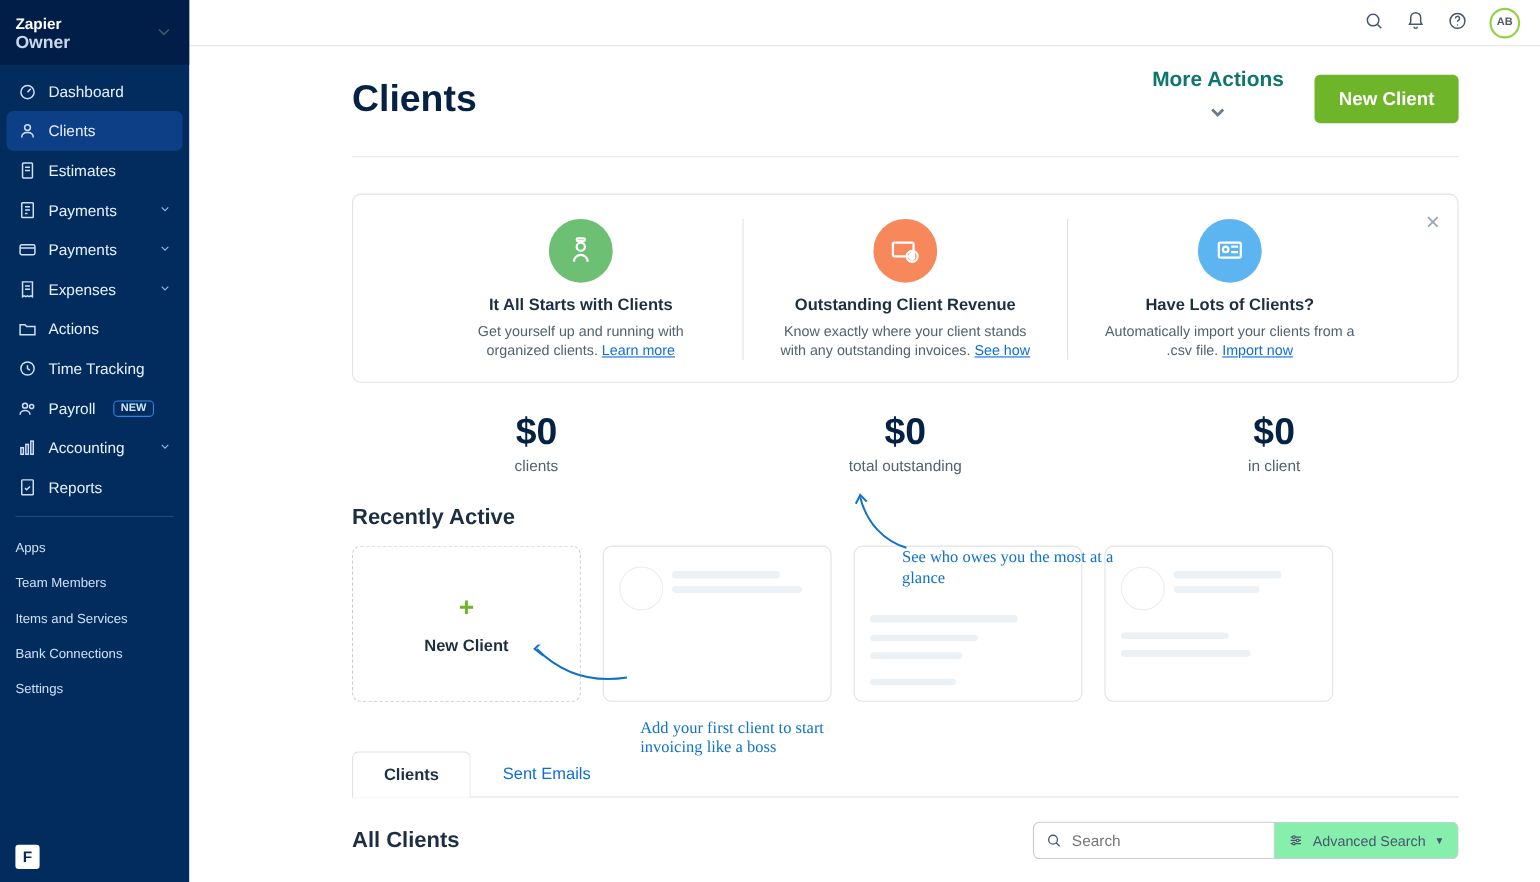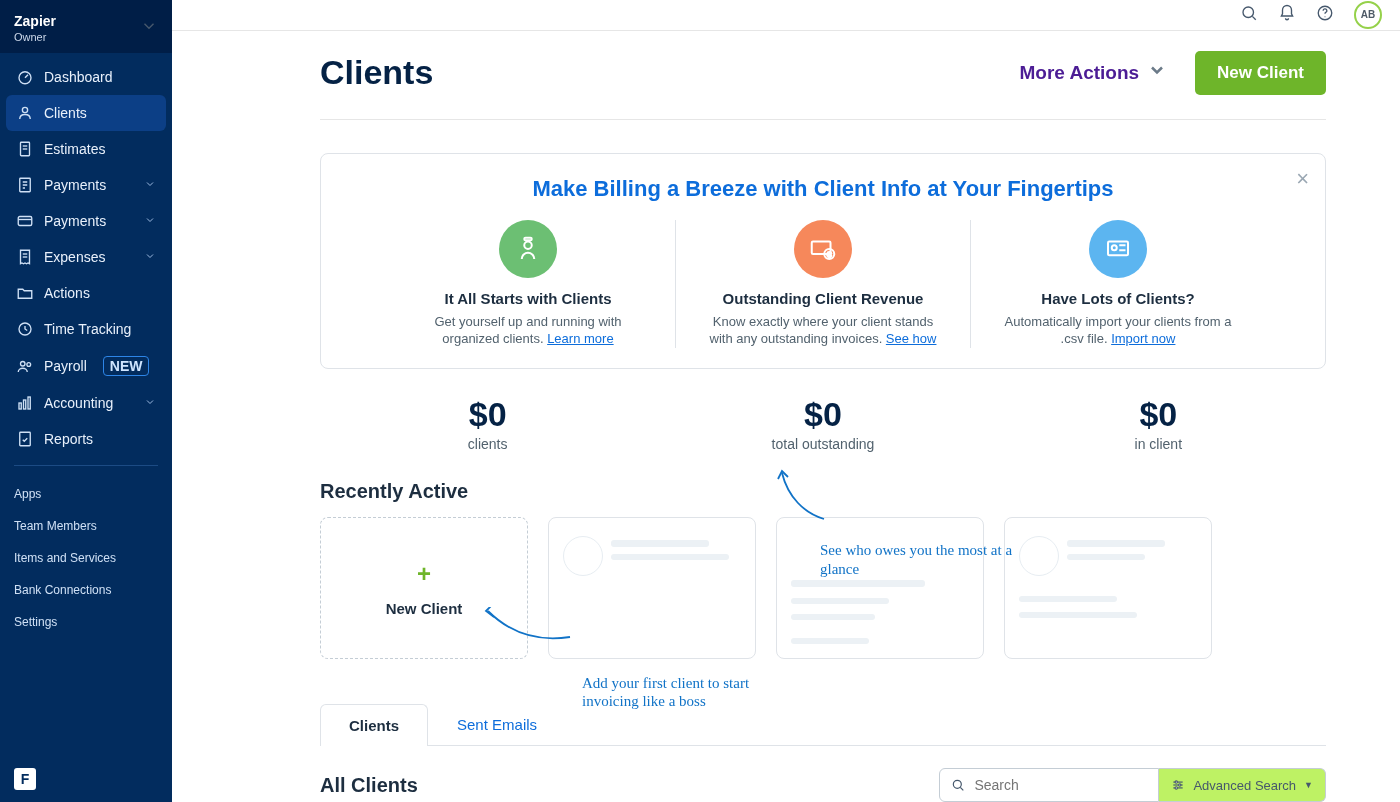--- a/index.html
+++ b/index.html
@@ -39,36 +39,36 @@
   }
   .sidebar-header{
     background:var(--sidebar-bg-dark);
     padding:13px 14px 10px;
     display:flex;
     align-items:center;
     justify-content:space-between;
     cursor:pointer;
   }
   .sidebar-header .company-name{font-size:14px;font-weight:700;}
-  .sidebar-header .company-role{font-size:11px;font-weight:400;color:#cbd8ea;margin-top:2px;}
+  .sidebar-header .company-role{font-size:16px;font-weight:700;color:#cbd8ea;margin-top:2px;}
   .sidebar-header .chevron{font-size:16px;color:#cbd8ea;}
 
   .nav{padding:6px 6px 0;}
   .nav-item{
     display:flex;align-items:center;gap:10px;
     padding:9px 10px;border-radius:6px;cursor:pointer;
     font-size:14px;font-weight:500;color:#e8f0fb;
   }
   .nav-item.active{background:var(--sidebar-active);}
   .nav-item .nav-icon{width:18px;height:18px;flex-shrink:0;}
   .nav-item .chevron{
     margin-left:auto;font-size:14px;color:#9cb8df;
   }
   .nav-item .pill{
-    margin-left:6px;font-size:14px;padding:1px 6px;border:1px solid #2d85e7;border-radius:4px;color:#cfe5ff;font-weight:700;
+    margin-left:6px;font-size:10px;padding:1px 6px;border:1px solid #2d85e7;border-radius:4px;color:#cfe5ff;font-weight:700;
   }
   .nav-divider{height:1px;background:#1c4b84;margin:8px 14px;}
   .nav-secondary{padding:4px 14px;}
   .nav-secondary .sec-item{
     font-size:12px;color:#cfe0f5;padding:9px 0;cursor:pointer;
   }
   .sidebar-footer{
     margin-top:auto;padding:12px 14px;
   }
   .sidebar-footer .logo{
@@ -93,21 +93,21 @@
     padding:20px 74px 0 148px;
   }
 
   .page-header{
     display:flex;align-items:center;justify-content:space-between;
     border-bottom:1px solid var(--header-border);
     padding-bottom:24px;
   }
   .page-title{font-size:34px;font-weight:700;color:#052245;}
   .page-actions{display:flex;align-items:center;gap:28px;}
-  .more-actions{font-size:19px;font-weight:700;color:#4c1d95;display:flex;align-items:center;gap:8px;cursor:pointer;}
+  .more-actions{font-size:19px;font-weight:700;color:#0f766e;display:flex;align-items:center;gap:8px;cursor:pointer;flex-direction:column;}
   .btn-primary{
     background:var(--accent-green);color:#fff;border:none;
     font-size:17px;font-weight:700;padding:12px 22px;border-radius:5px;cursor:pointer;
   }
 
   
   .hero{
     margin-top:33px;border:1px solid var(--card-border);border-radius:8px;
     padding:22px 60px 20px;position:relative;
   }
@@ -152,21 +152,21 @@
   .card .plus{font-size:24px;color:var(--accent-green);font-weight:700;}
   .card .card-label{font-size:15px;font-weight:700;color:#1d2e40;}
   .placeholder-card .ph-circle{
     width:40px;height:40px;border-radius:50%;border:1.5px solid #e7edf2;position:absolute;top:18px;left:14px;
   }
   .ph-line{background:#ecf1f5;border-radius:3px;position:absolute;}
   .callout{
     font-family:"Comic Sans MS","Segoe Script",cursive;
     color:#1173c7;font-size:15px;position:absolute;max-width:200px;line-height:1.25;
   }
-  .callout.arrow-right{top:24px;left:500px;}
+  .callout.arrow-right{top:2px;left:500px;}
   .callout.arrow-left{bottom:-52px;left:262px;}
 
   svg.arrow{stroke:#1173c7;fill:none;stroke-width:1.8;position:absolute;}
 
   
   .tabs-row{margin-top:44px;border-bottom:1px solid var(--card-border);display:flex;}
   .tab{
     padding:12px 28px;font-size:15px;border:1px solid transparent;border-bottom:none;
     border-radius:6px 6px 0 0;cursor:pointer;color:var(--accent-blue);
   }
@@ -177,21 +177,21 @@
   }
   .list-title{font-size:20px;font-weight:700;color:#1d2e40;}
   .search-group{display:flex;}
   .search-box{
     display:flex;align-items:center;gap:6px;
     border:1px solid #c4cdd5;border-radius:6px 0 0 6px;height:34px;padding:0 10px;width:220px;
   }
   .search-box input{border:none;outline:none;font-size:14px;width:100%;}
   .adv-search{
     border:1px solid #c4cdd5;border-left:none;border-radius:0 6px 6px 0;
-    height:34px;padding:0 12px;display:flex;align-items:center;gap:8px;font-size:13px;color:#46586c;cursor:pointer;background:#bef264;
+    height:34px;padding:0 12px;display:flex;align-items:center;gap:8px;font-size:13px;color:#46586c;cursor:pointer;background:#86efac;
   }
 
   .icon-svg{width:18px;height:18px;stroke:#46586c;fill:none;stroke-width:1.8;}
   .nav .icon-svg{stroke:#cfe0f5;}
 </style>
 </head>
 <body>
 
 <aside class="sidebar">
   <div class="sidebar-header">
@@ -351,21 +351,20 @@
                 <polyline points="6 9 12 15 18 9"></polyline>
               </svg>
           </span>
         </div>
         <button class="btn-primary">New Client</button>
       </div>
     </div>
 
     <div class="hero">
       <span class="hero-close">×</span>
-      <h2 class="hero-title">Make Billing a Breeze with Client Info at Your Fingertips</h2>
       <div class="hero-cols" id="hero-cols">
           <div class="hero-col">
             <div class="hero-icon green">
               <svg width="30" height="30" viewBox="0 0 24 24" fill="none" stroke="#fff" stroke-width="1.6">
                 <circle cx="12" cy="9" r="3"></circle>
                 <path d="M7 20c0-3 2.5-5 5-5s5 2 5 5"></path>
                 <rect x="9" y="3" width="6" height="2" rx="1"></rect>
               </svg>
             </div>
             <h3>It All Starts with Clients</h3>

